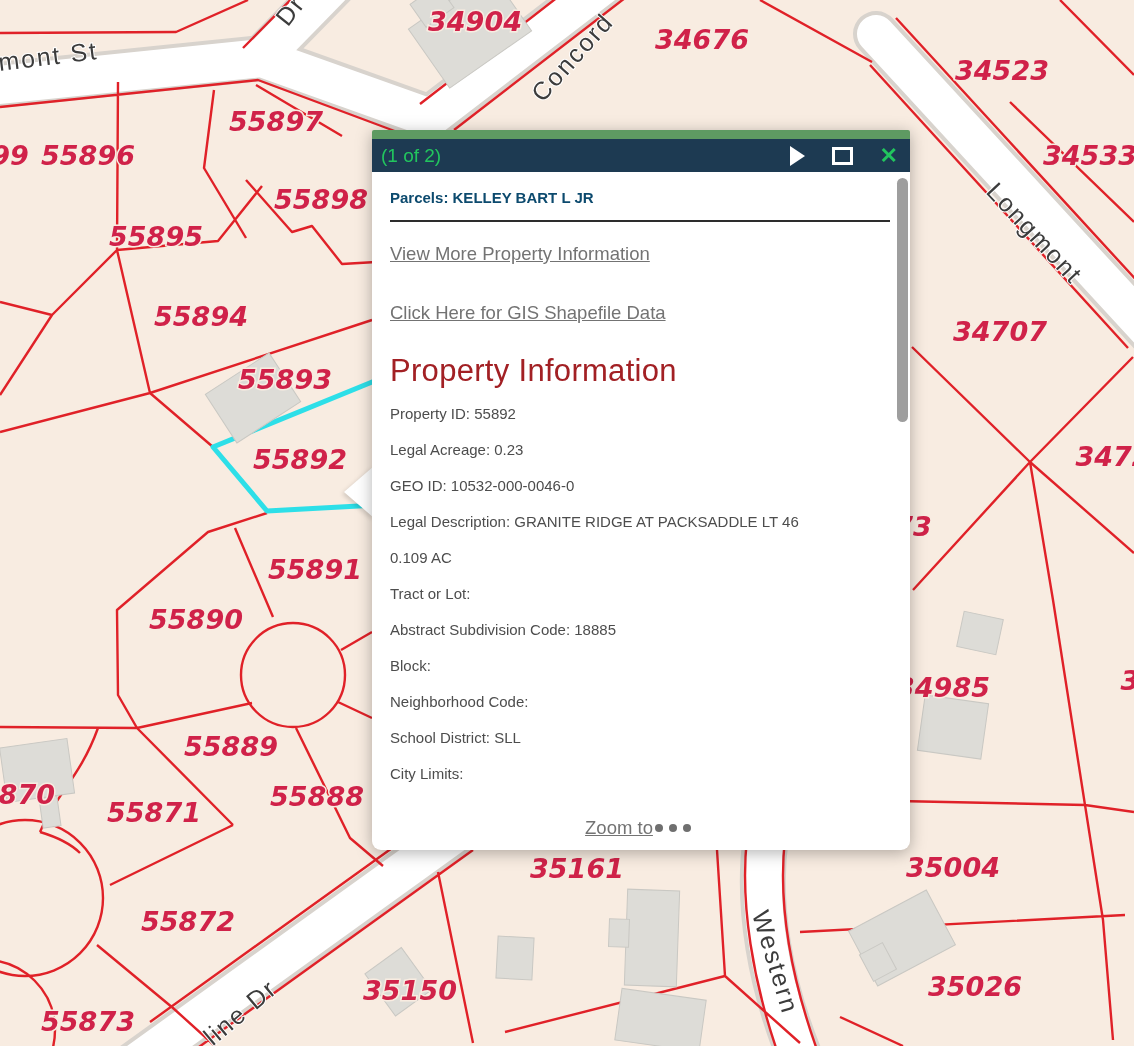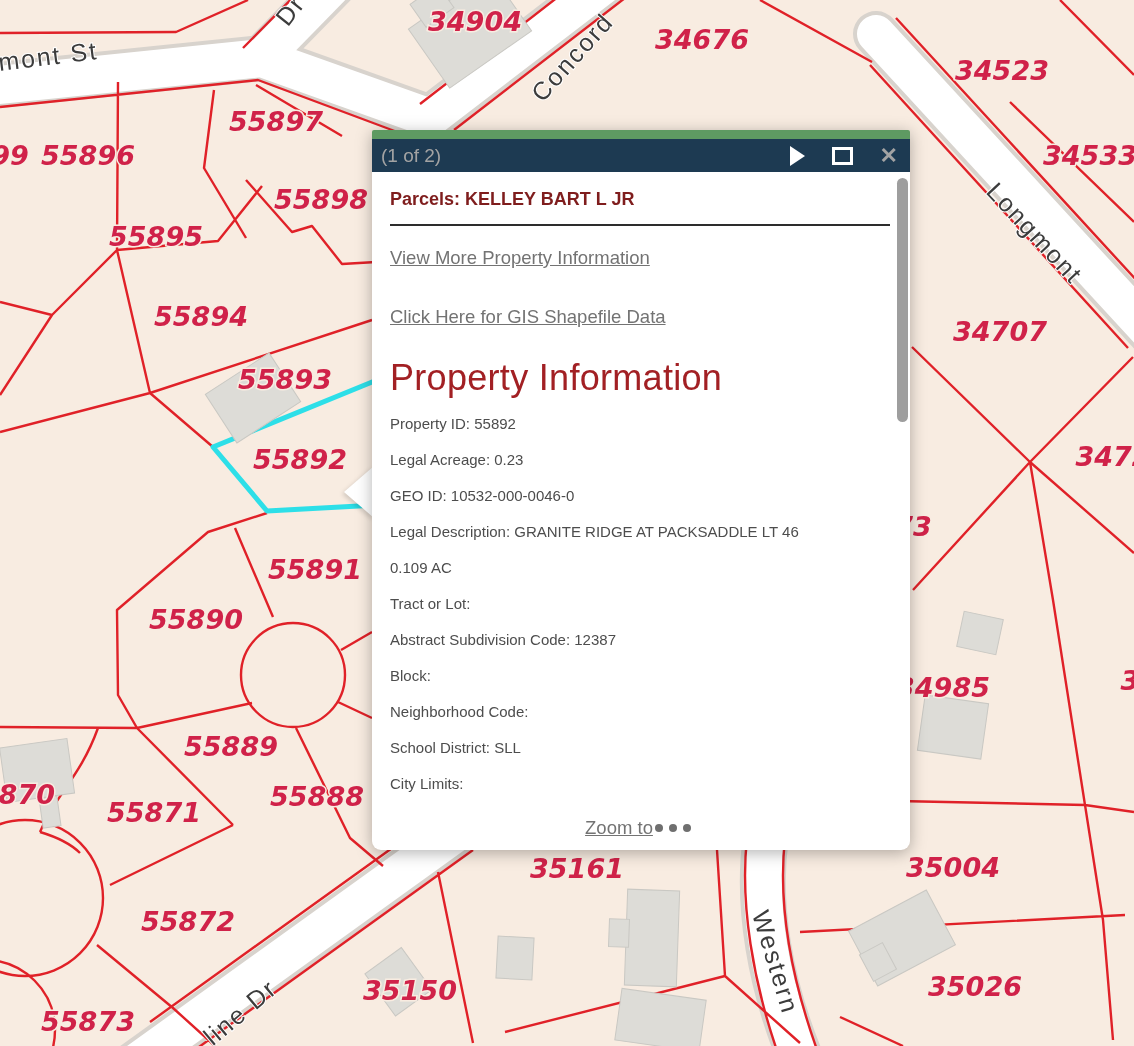--- a/index.html
+++ b/index.html
@@ -19,36 +19,36 @@
   .street-fill{fill:none;stroke:#ffffff;stroke-width:38;stroke-linecap:round;}
   .parcel-lines{fill:none;stroke:#e02128;stroke-width:2.4;stroke-linejoin:round;}
   .culdesac{fill:none;stroke:#e02128;stroke-width:2.4;}
   .highlight{fill:none;stroke:#2ddfe8;stroke-width:5;stroke-linejoin:round;stroke-linecap:round;}
   .building{fill:#dddcd7;stroke:#c9c8c3;stroke-width:1;}
 
   
   .popup{position:absolute;left:372px;top:130px;width:538px;z-index:5;
          filter:drop-shadow(0 3px 8px rgba(0,0,0,.30));}
   .popup-accent{height:9px;background:#5e9a62;border-radius:2px 2px 0 0;}
-  .popup-header{height:33px;background:#1d3a52;color:#a3a3a3;display:flex;align-items:center;
+  .popup-header{height:33px;background:#1d3a52;color:#22c55e;display:flex;align-items:center;
     padding:0 12px 0 9px;font-size:19px;}
   .popup-pagination{flex:1;}
   .hdr-icons{display:flex;align-items:center;gap:27px;}
   .icon-next{width:0;height:0;border-top:10px solid transparent;border-bottom:10px solid transparent;
     border-left:15px solid #fff;cursor:pointer;}
   .icon-max{width:15px;height:12px;border:3px solid #fff;cursor:pointer;}
   .icon-close{font-size:22px;font-weight:700;line-height:20px;cursor:pointer;}
   .popup-body{position:relative;background:#fff;height:678px;border-radius:0 0 9px 9px;
     padding:17px 20px 0 18px;box-sizing:border-box;color:#4d4d4d;}
-  .popup-title{font-size:18px;font-weight:700;color:#7f1d1d;}
+  .popup-title{font-size:15px;font-weight:700;color:#0c4a6e;}
   .popup-rule{border:none;border-top:2px solid #2d2d2d;margin:14px 0 0 0;}
   .popup-link{display:inline-block;color:#737373;text-decoration:underline;font-size:18.5px;cursor:pointer;}
   .link1{margin-top:21px;}
   .link2{margin-top:37px;}
-  .section-heading{margin-top:29px;font-size:36px;font-weight:500;color:#a22024;letter-spacing:.3px;}
+  .section-heading{margin-top:29px;font-size:31px;font-weight:500;color:#a22024;letter-spacing:.3px;}
   .fields{margin-top:7px;max-width:430px;}
   .field-line{font-size:15px;line-height:36px;}
   .popup-footer{position:absolute;left:18px;right:22px;bottom:11px;display:flex;
     justify-content:center;align-items:center;}
   .dots{display:flex;gap:6px;cursor:pointer;padding:4px 2px;}
   .dots i{width:8px;height:8px;border-radius:50%;background:#6f6f6f;}
   .scroll-thumb{position:absolute;right:2px;top:6px;width:11px;height:244px;background:#9e9e9e;
     border-radius:6px;cursor:pointer;}
   .popup-pointer{position:absolute;left:344px;top:466px;width:0;height:0;z-index:4;
     border-top:26px solid transparent;border-bottom:26px solid transparent;border-right:30px solid #fff;
@@ -203,21 +203,21 @@
       <hr class="popup-rule">
       <a class="popup-link link1">View More Property Information</a><br>
       <a class="popup-link link2">Click Here for GIS Shapefile Data</a>
       <div class="section-heading">Property Information</div>
       <div class="fields" id="popup-fields">
           <div class="field-line">Property ID: 55892</div>
           <div class="field-line">Legal Acreage: 0.23</div>
           <div class="field-line">GEO ID: 10532-000-0046-0</div>
           <div class="field-line">Legal Description: GRANITE RIDGE AT PACKSADDLE LT 46 0.109 AC</div>
           <div class="field-line">Tract or Lot:</div>
-          <div class="field-line">Abstract Subdivision Code: 12387</div>
+          <div class="field-line">Abstract Subdivision Code: 18885</div>
           <div class="field-line">Block:</div>
           <div class="field-line">Neighborhood Code:</div>
           <div class="field-line">School District: SLL</div>
           <div class="field-line">City Limits:</div>
         </div>
       <div class="popup-footer">
         <a class="popup-link">Zoom to</a>
         <span class="dots">
           <i></i>
             <i></i>

